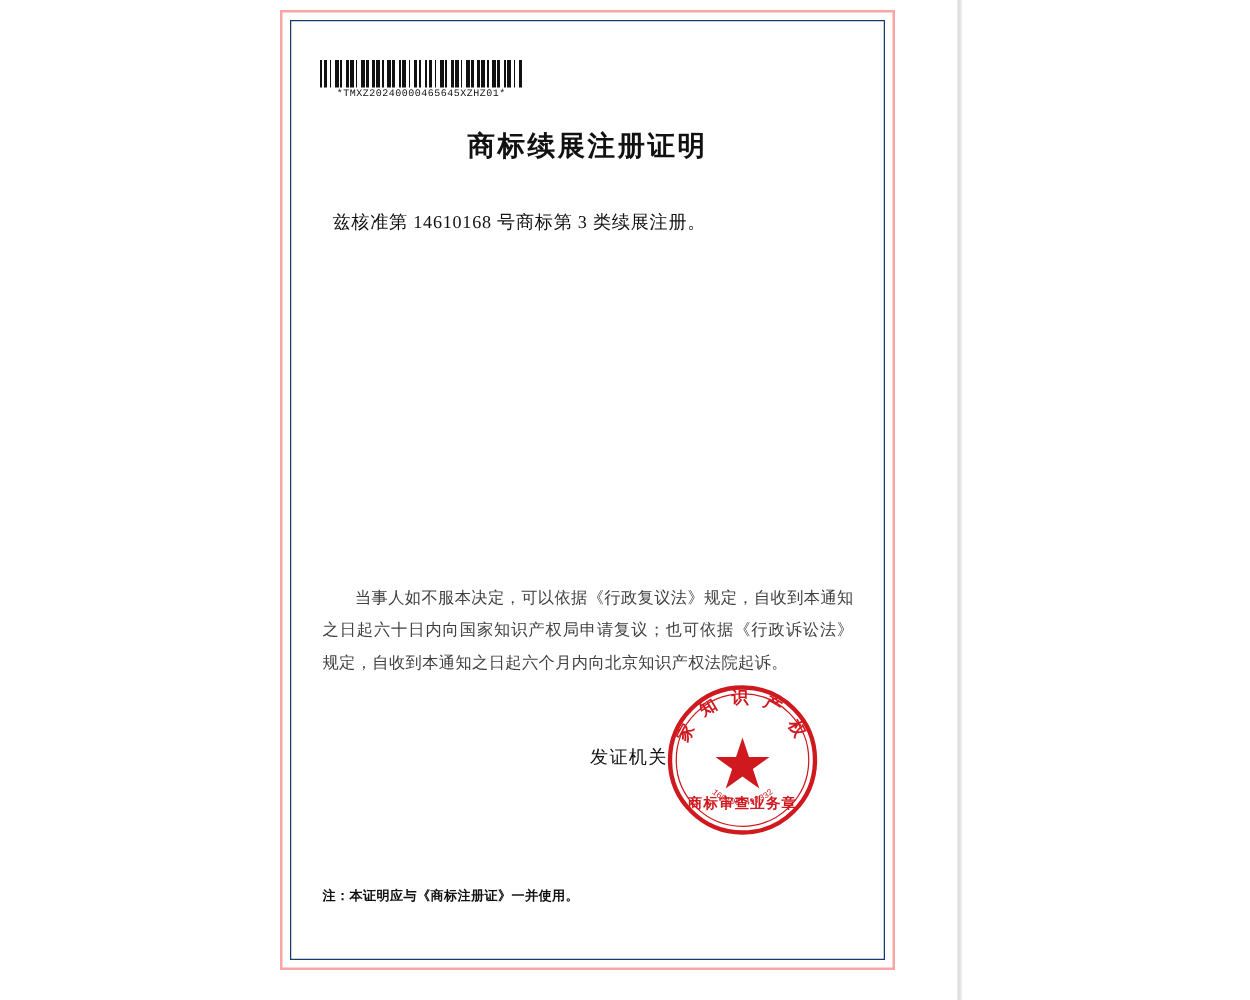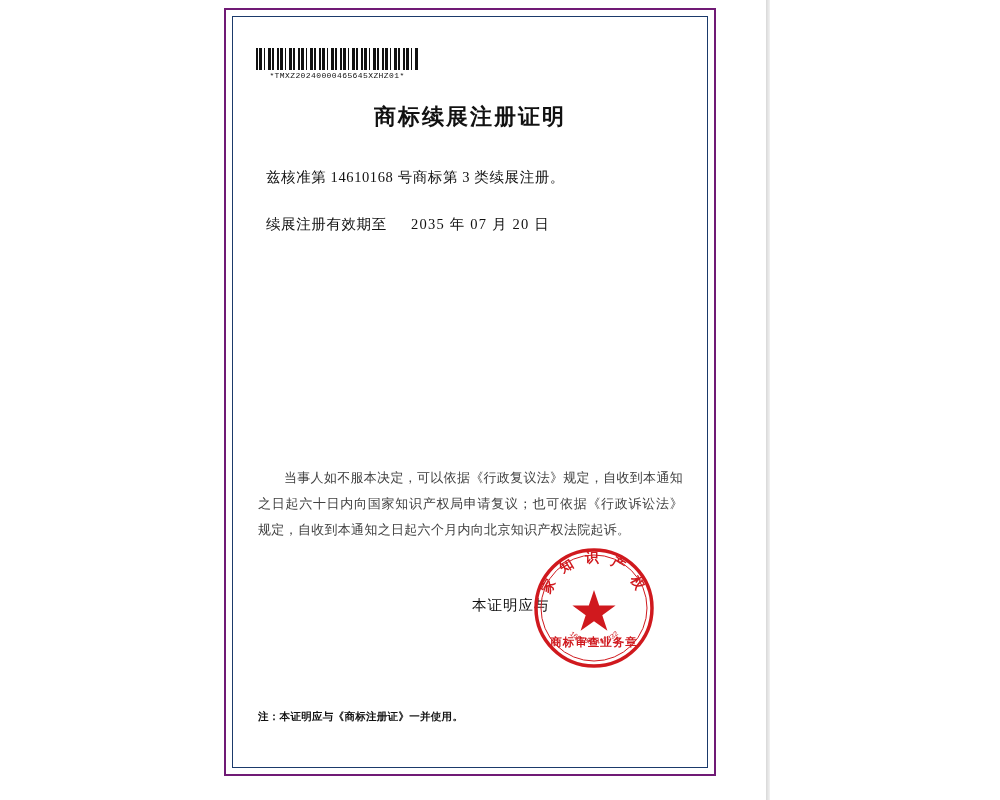--- a/index.html
+++ b/index.html
@@ -38,21 +38,21 @@
   }
 
   
   .certificate {
     position: absolute;
     left: 224px;
     top: 8px;
     width: 492px;
     height: 768px;
     background: #ffffff;
-    border: 2px solid #701a75;
+    border: 2px solid #fca5a5;
     box-sizing: border-box;
   }
   .inner-frame {
     position: absolute;
     left: 6px;
     top: 6px;
     right: 6px;
     bottom: 6px;
     border: 1px solid #1b3a6b;
     box-sizing: border-box;
@@ -180,28 +180,24 @@
 
     <div class="barcode-block">
       <div class="barcode"></div>
       <div class="barcode-text">*TMXZ20240000465645XZHZ01*</div>
     </div>
 
     <div class="cert-title">商标续展注册证明</div>
 
     <div class="line-approval">兹核准第 14610168 号商标第 3 类续展注册。</div>
 
-    <div class="line-validity">
-      <span>续展注册有效期至</span>
-      <span class="date">2035 年 07 月 20 日</span>
-    </div>
 
     <div class="notice">当事人如不服本决定，可以依据《行政复议法》规定，自收到本通知之日起六十日内向国家知识产权局申请复议；也可依据《行政诉讼法》规定，自收到本通知之日起六个月内向北京知识产权法院起诉。</div>
 
-    <div class="issuer">本证明应与</div>
+    <div class="issuer">发证机关</div>
 
     <div class="seal">
       <svg width="124" height="124" viewBox="0 0 124 124" xmlns="http://www.w3.org/2000/svg">
         <circle cx="62" cy="62" r="58" fill="none" stroke="#d0191e" stroke-width="3.5"></circle>
         <circle cx="62" cy="62" r="53" fill="none" stroke="#d0191e" stroke-width="1"></circle>
         <path id="arcTop" d="M 16 62 A 46 46 0 0 1 108 62" fill="none"></path>
         <text fill="#d0191e" font-size="13.5" font-family="Liberation Serif, serif" font-weight="bold" letter-spacing="4">
           <textPath href="#arcTop" startOffset="50%" text-anchor="middle">国 家 知 识 产 权 局</textPath>
         </text>
         <polygon points="62,44 67.2,59.6 83.6,59.6 70.3,69.2 75.4,84.8 62,75.2 48.6,84.8 53.7,69.2 40.4,59.6 56.8,59.6" fill="#d0191e"></polygon>

